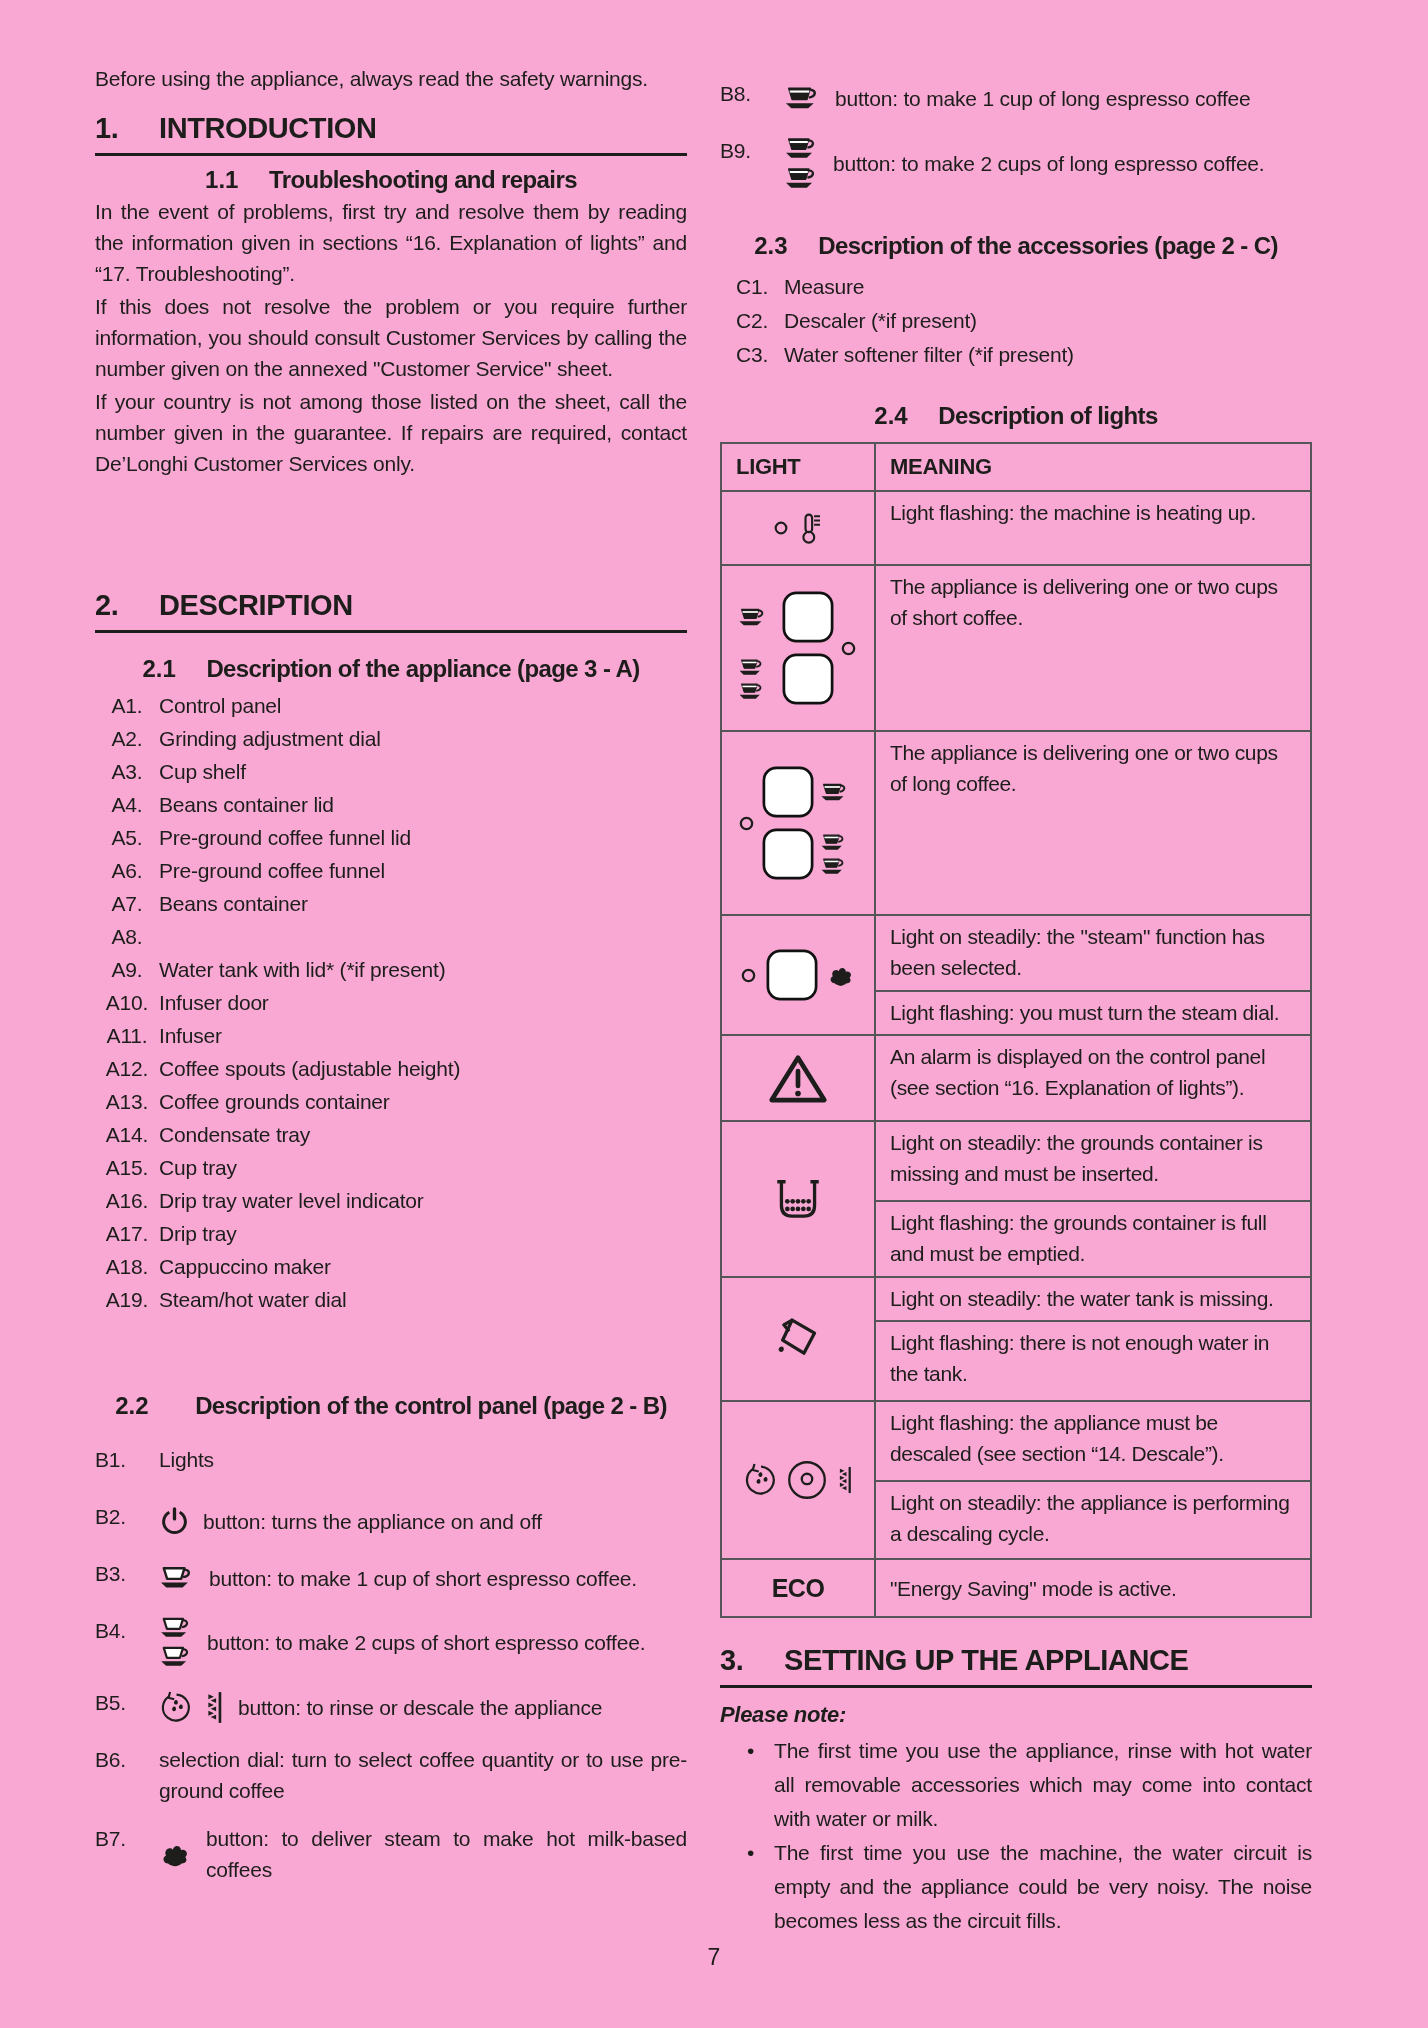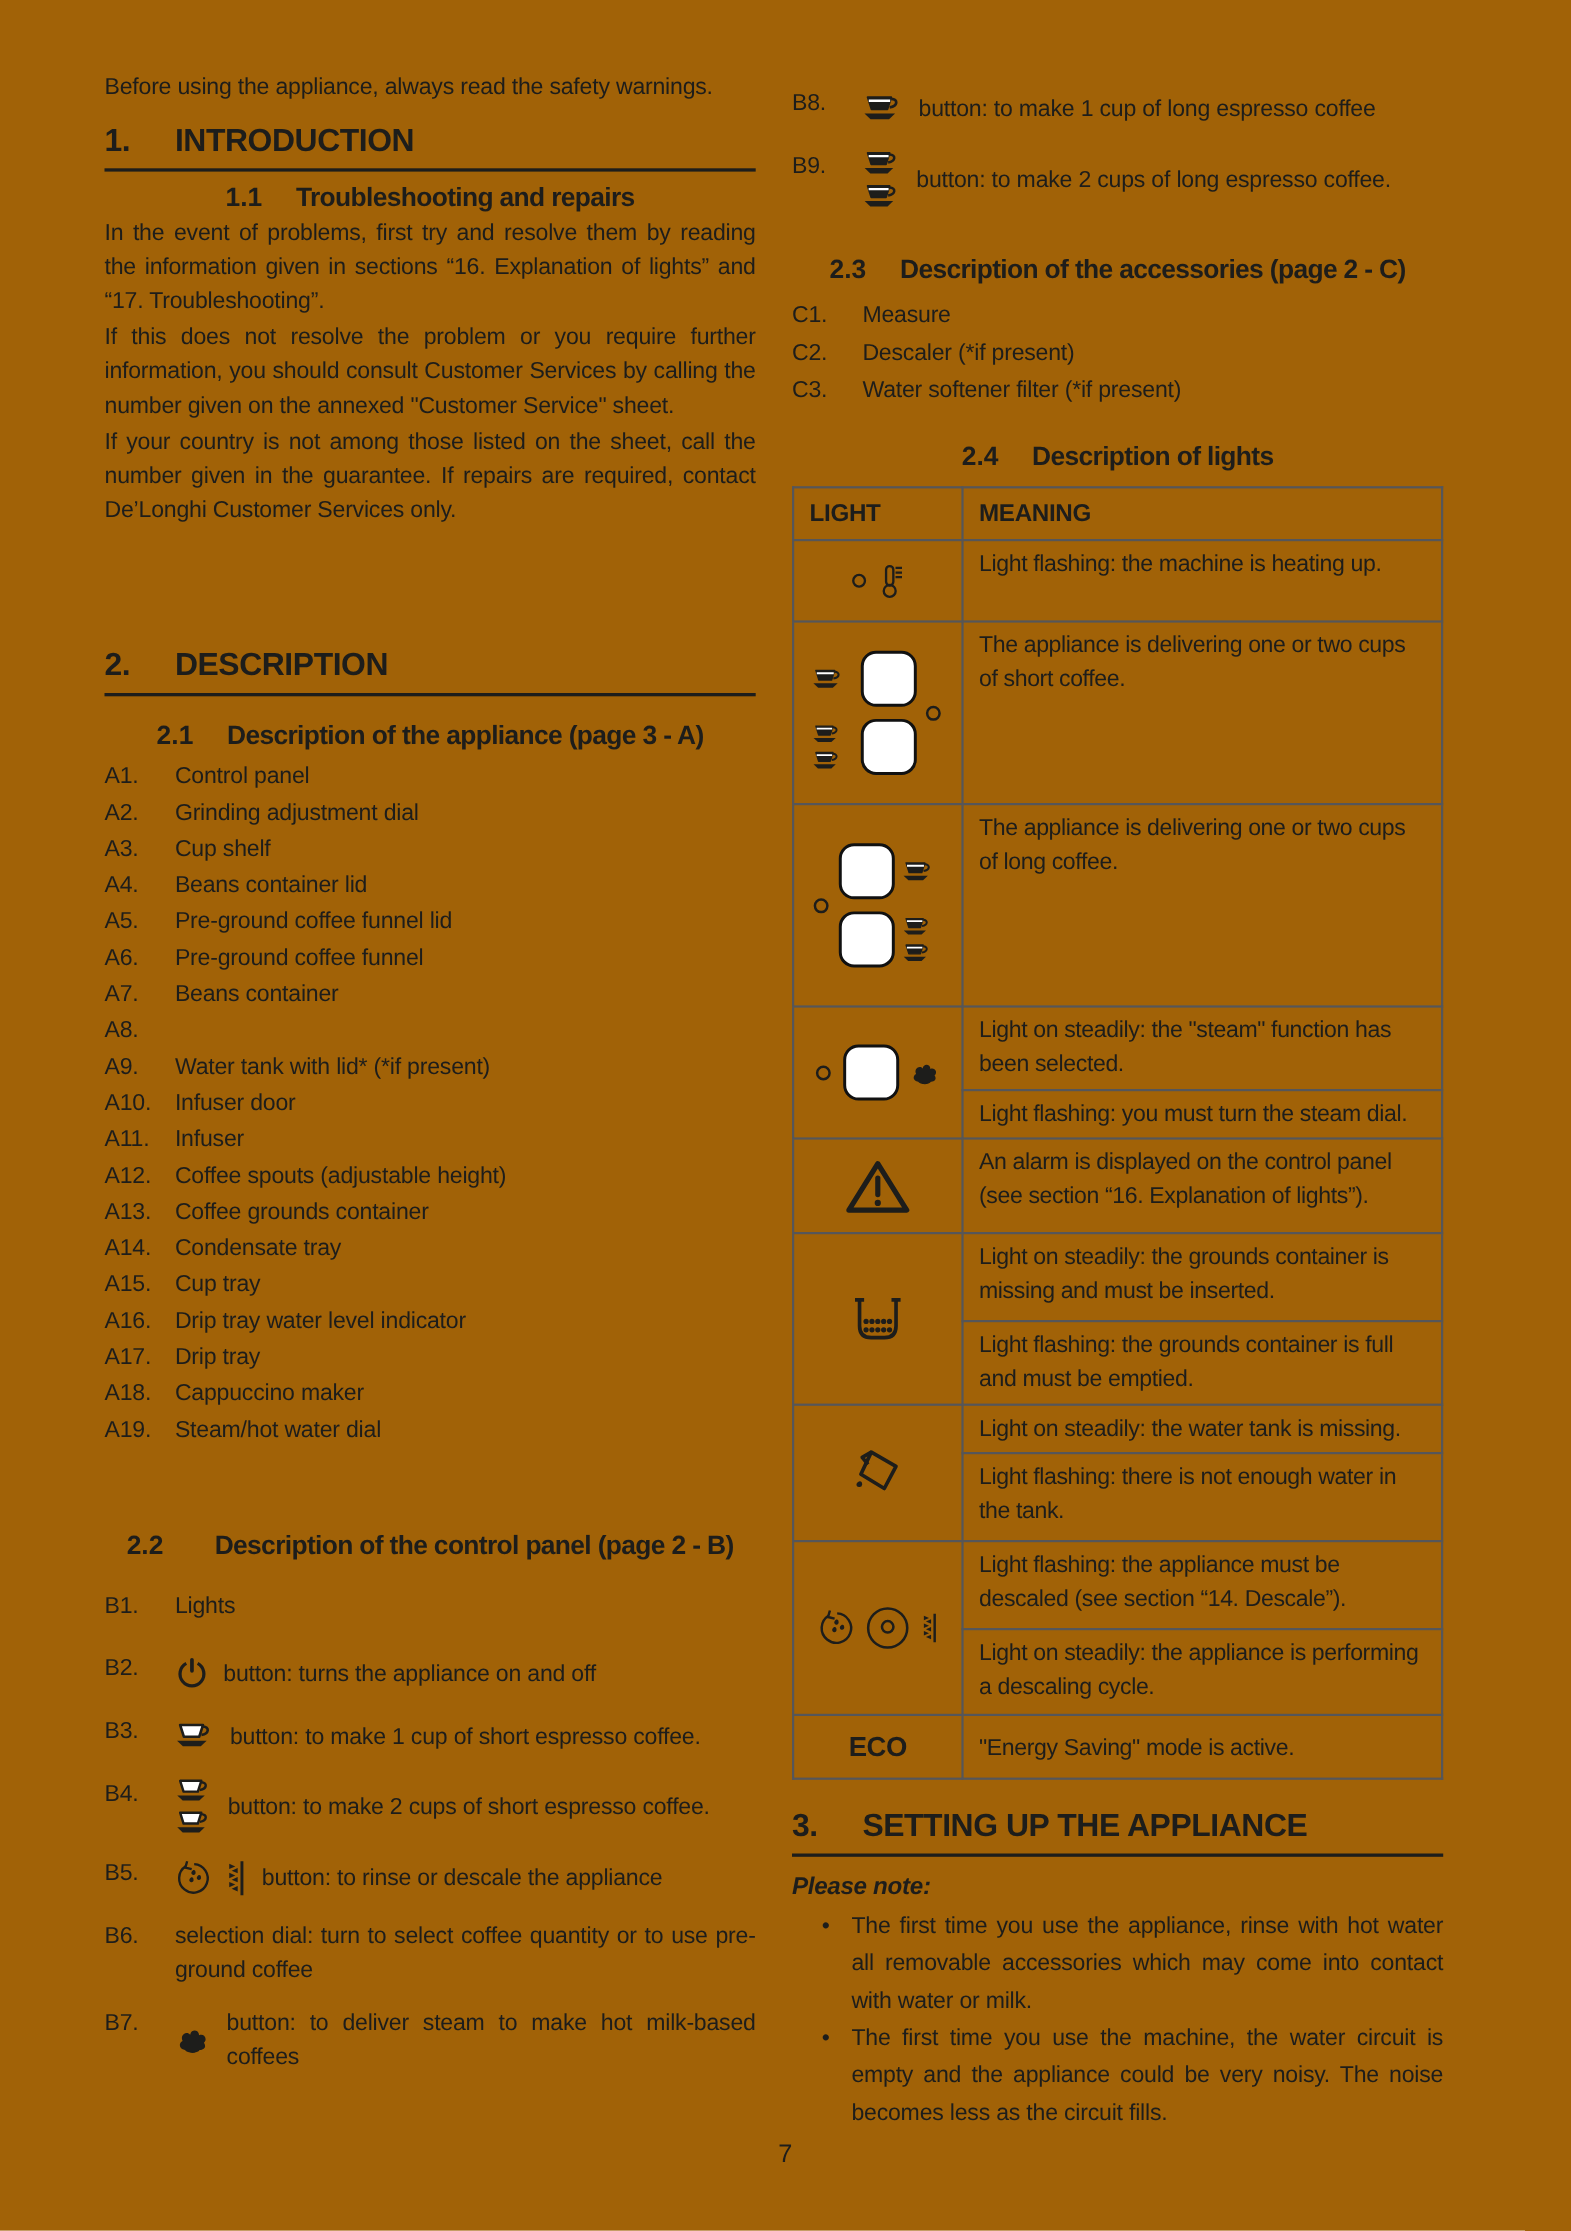--- a/index.html
+++ b/index.html
@@ -1,17 +1,17 @@
 <!DOCTYPE html>
 <html><head>
 <meta charset="utf-8">
 <style>
   html,body { margin:0; padding:0; background:#ffffff; }
   .page {
-    position:relative; width:1428px; height:2028px; background:#a16207;
+    position:relative; width:1428px; height:2028px; background:#f9a8d4;
     font-family:"Liberation Sans", sans-serif; color:#1d1d1b;
     overflow:hidden;
   }
   .col { position:absolute; top:64px; }
   .col-left  { left:95px;  width:592px; }
   .col-right { left:720px; width:592px; }
 
   .lead { font-size:21px; line-height:30px; letter-spacing:-0.2px; }
 
   .h1 { display:flex; align-items:baseline; font-size:29px; font-weight:bold;
@@ -27,21 +27,21 @@
   .h2.mt-21 { margin-top:22px; }
   .h2.mt-22 { margin-top:76px;gap:16px; }
   .h2.mt-23 { margin-top:40px; }
   .h2.mt-24 { margin-top:30px; }
 
   p.body { margin:2px 0 0 0; font-size:21px; line-height:31px; text-align:justify; letter-spacing:-0.2px; }
 
   .a-list { margin-top:6px; }
   .item { display:flex; font-size:21px; letter-spacing:-0.2px; }
   .a-list .item { line-height:33px; }
-  .item .lbl { width:64px; flex-shrink:0; }
+  .item .lbl { width:64px; flex-shrink:0;text-align:center; }
   .item .txt { flex:1; }
 
   .b-list { margin-top:24px; }
   .b-row { display:flex; align-items:center; min-height:40px; margin-bottom:17px; font-size:21px; letter-spacing:-0.2px; line-height:31px; }
   .b-row .lbl { width:64px; flex-shrink:0; align-self:flex-start; line-height:31px; }
   .b-row .ics { display:flex; align-items:center; gap:13px; margin-right:13px; }
   .b-row .txt { flex:1; text-align:justify; }
   .b-row.first { margin-bottom:26px; min-height:30px; }
   .cups2 { display:flex; flex-direction:column; gap:3px; }
 

